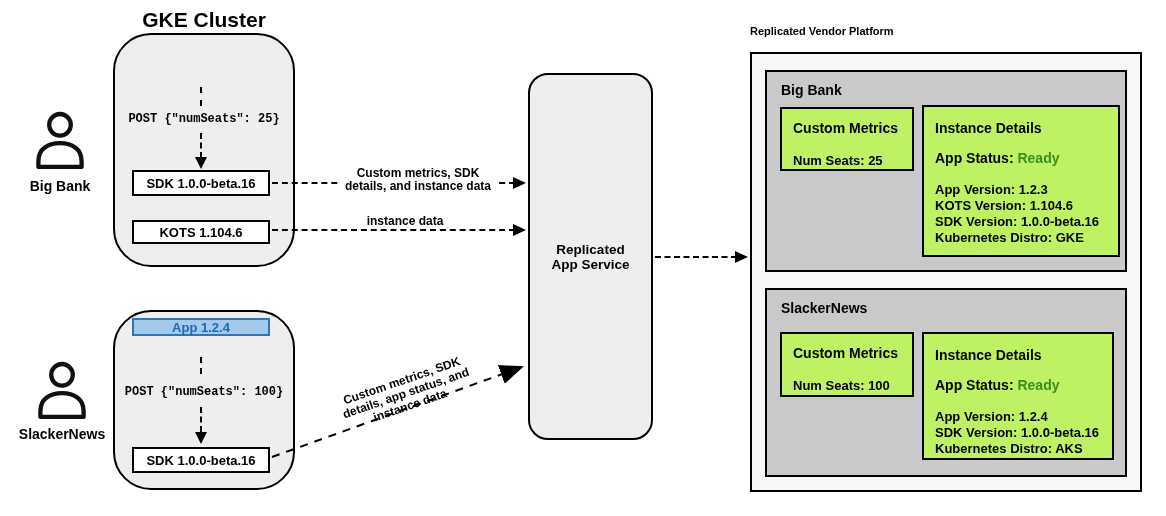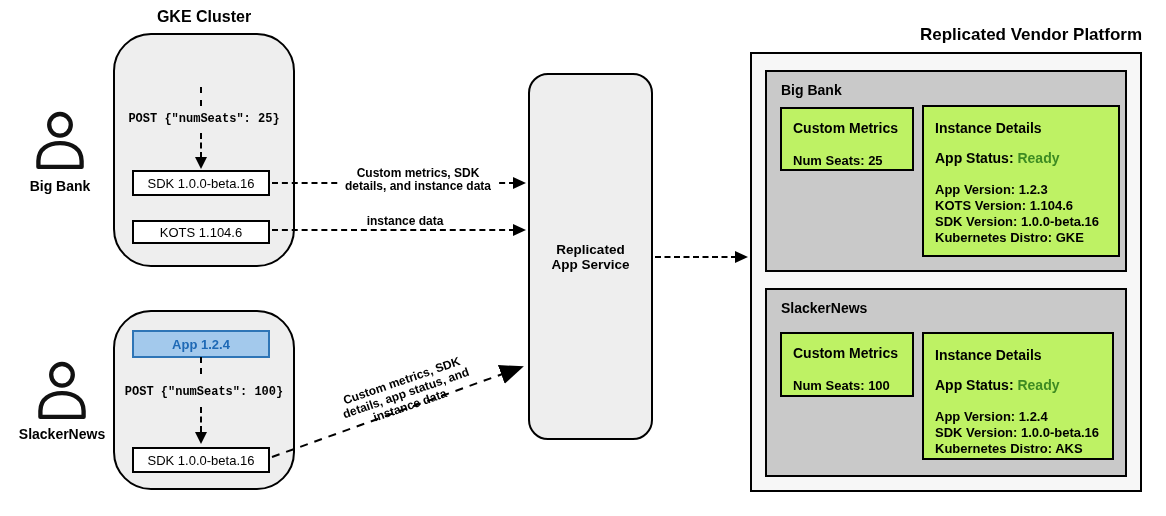--- a/index.html
+++ b/index.html
@@ -3,30 +3,30 @@
 <meta charset="utf-8">
 <style>
   html,body{margin:0;padding:0;background:#fff;}
   #stage{
     position:relative;width:1166px;height:516px;background:#fff;overflow:hidden;
     font-family:"Liberation Sans","DejaVu Sans",sans-serif;color:#000;
   }
   .abs{position:absolute;}
   .ctr{text-align:center;}
   .cluster{background:#eeeeee;border:2px solid #000;border-radius:38px;box-sizing:border-box;}
-  .whitebox{background:#fff;border:2px solid #000;box-sizing:border-box;display:flex;align-items:center;justify-content:center;font-weight:normal;font-size:13px;}
+  .whitebox{background:#fff;border:2px solid #000;box-sizing:border-box;display:flex;align-items:center;justify-content:center;font-weight:bold;font-size:13px;}
   .appbox{border:2px solid #2e75b6;background:#a3c9ec;color:#1e69b5;box-sizing:border-box;display:flex;align-items:center;justify-content:center;font-weight:bold;font-size:13px;}
   .mono{font-family:"Liberation Mono","DejaVu Sans Mono",monospace;font-weight:bold;font-size:12px;white-space:pre;}
   .hdash{border-top:2px dashed #000;height:0;}
   .vdash{border-left:2px dashed #000;width:0;}
   .ah-right{width:0;height:0;border-top:6px solid transparent;border-bottom:6px solid transparent;border-left:13px solid #000;}
   .ah-down{width:0;height:0;border-left:6px solid transparent;border-right:6px solid transparent;border-top:12px solid #000;}
   .arrowlabel{font-size:12px;font-weight:bold;line-height:13px;text-align:center;background:#fff;padding:1px 0;}
-  .title15{font-size:16px;font-weight:bold;text-align:center;}
-  .title13{font-size:17px;font-weight:bold;text-align:right;}
+  .title15{font-size:21px;font-weight:bold;text-align:center;}
+  .title13{font-size:11px;font-weight:bold;text-align:left;}
   .tenant{background:#c9c9c9;border:2px solid #000;box-sizing:border-box;}
   .tenant .name{position:absolute;left:14px;top:10px;font-size:14px;font-weight:bold;}
   .panelbox{background:#bef264;border:2px solid #000;box-sizing:border-box;position:absolute;}
   .panelbox .btitle{position:absolute;left:11px;font-size:14px;font-weight:bold;white-space:nowrap;}
   .dline{position:absolute;left:11px;font-size:13px;font-weight:bold;white-space:nowrap;}
   .green{color:#3d8b22;}
   .service{background:#eeeeee;border:2px solid #000;border-radius:30px;box-sizing:border-box;display:flex;flex-direction:column;align-items:center;justify-content:center;font-size:13.5px;font-weight:bold;line-height:15px;}
   .actorlabel{font-size:14px;font-weight:bold;text-align:center;}
   svg{display:block;}
 </style>
@@ -56,21 +56,21 @@
 
   <div class="abs vdash" style="left:200px;top:87px;height:19px;"></div>
   <div class="abs mono ctr" style="left:113px;top:112px;width:182px;">POST {"numSeats": 25}</div>
   <div class="abs vdash" style="left:200px;top:133px;height:25px;"></div>
   <div class="abs ah-down" style="left:195px;top:157px;"></div>
 
   <div class="abs whitebox" style="left:132px;top:170px;width:138px;height:26px;">SDK 1.0.0-beta.16</div>
   <div class="abs whitebox" style="left:132px;top:220px;width:138px;height:24px;">KOTS 1.104.6</div>
 
   <div class="abs cluster" style="left:113px;top:310px;width:182px;height:180px;"></div>
-  <div class="abs appbox" style="left:132px;top:330px;width:138px;height:28px;">App 1.2.4</div>
+  <div class="abs appbox" style="left:132px;top:318px;width:138px;height:18px;">App 1.2.4</div>
 
   <div class="abs vdash" style="left:200px;top:357px;height:17px;"></div>
   <div class="abs mono ctr" style="left:108px;top:385px;width:192px;">POST {"numSeats": 100}</div>
   <div class="abs vdash" style="left:200px;top:407px;height:25px;"></div>
   <div class="abs ah-down" style="left:195px;top:432px;"></div>
 
   <div class="abs whitebox" style="left:132px;top:447px;width:138px;height:26px;">SDK 1.0.0-beta.16</div>
 
   <div class="abs service" style="left:528px;top:73px;width:125px;height:367px;border-radius:20px;">
     <div>Replicated</div>

